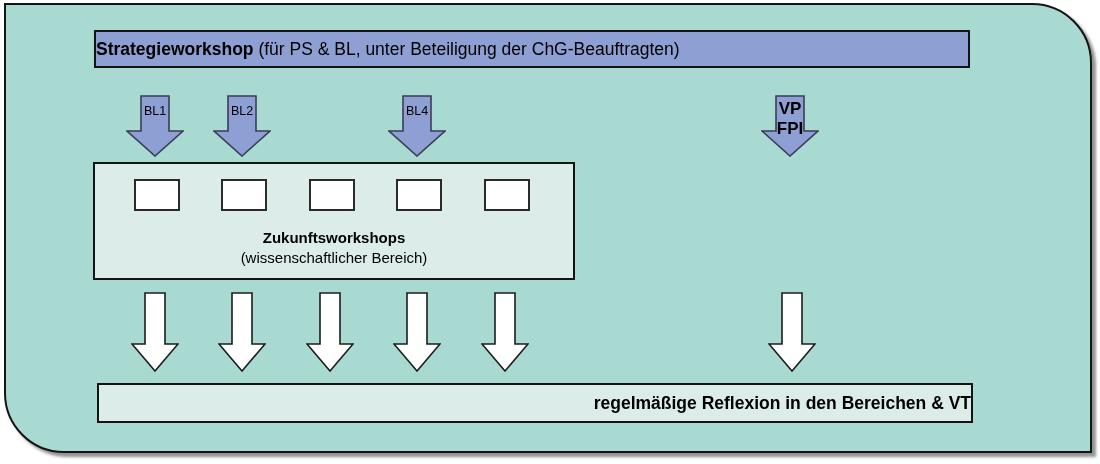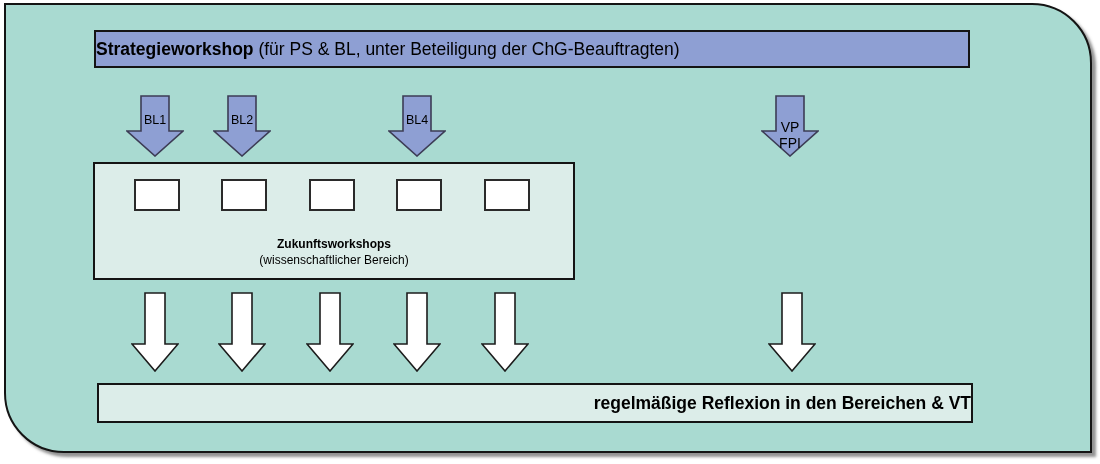--- a/index.html
+++ b/index.html
@@ -54,46 +54,45 @@
     position: absolute;
     top: 15px;
     width: 46px; height: 32px;
     background: #ffffff;
     border: 2px solid #2a2a2a;
   }
   .panel-text {
     position: absolute;
     left: 0; right: 0; bottom: 9px;
     text-align: center;
-    font-size: 12px;
+    font-size: 15px;
     line-height: 1.38;
   }
   .panel-text .line1 { font-weight: bold; }
   .arrow {
     position: absolute;
     display: block;
   }
   .arrow-blue { top: 95px; width: 58px; height: 62px; }
   .arrow-white { top: 292px; width: 48px; height: 80px; }
   .arrow svg { display: block; width: 100%; height: 100%; }
   .arrow-label {
     position: absolute;
     left: 0; right: 0;
-    top: 18px;
+    top: 9px;
     text-align: center;
     font-size: 12.5px;
     color: #000;
   }
   .arrow-label.two-line {
     top: 4px;
-    font-size: 14px;
-    font-weight: normal;
+    font-size: 17px;
+    font-weight: bold;
     line-height: 1.15;
     white-space: pre-line;
-    margin-top: 20px;
   }
   .bottom-bar {
     position: absolute;
     left: 97px; top: 383px;
     width: 876px; height: 40px;
     background: var(--panel);
     border: 2px solid var(--border);
     display: flex;
     align-items: center;
     justify-content: flex-end;

